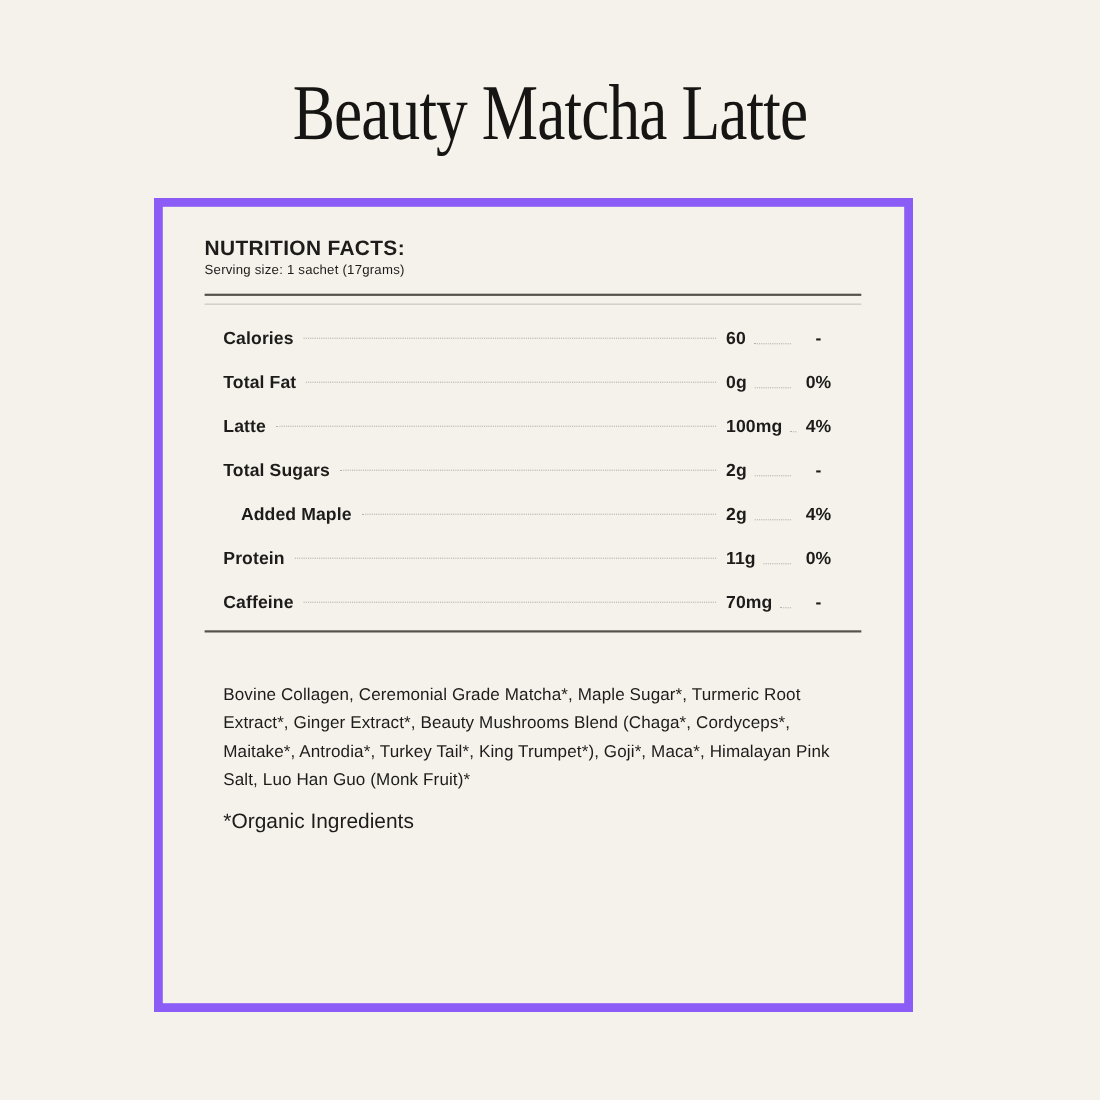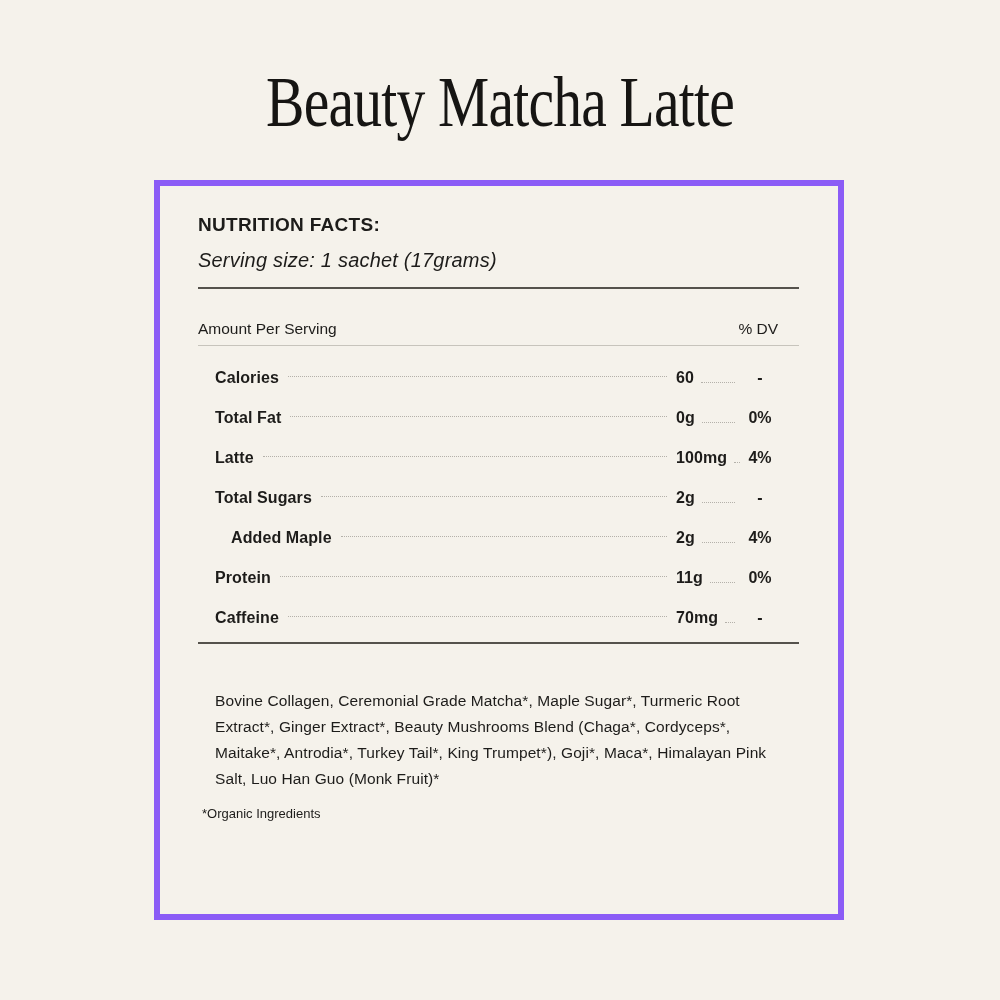--- a/index.html
+++ b/index.html
@@ -30,39 +30,37 @@
     letter-spacing: -1px;
     transform: scaleX(0.80);
     transform-origin: 50% 50%;
     color: #161513;
     white-space: nowrap;
   }
 
   
   .panel {
     position: absolute;
-    left: 154px;
+    left: 140px;
     top: 180px;
     width: 690px;
     height: 740px;
     box-sizing: border-box;
-    border: 6px solid #8b5cf6;
+    border: 8px solid #8b5cf6;
     padding: 28px 39px 0 38px;
   }
 
   .section-heading {
     font-size: 19px;
     font-weight: 700;
     letter-spacing: 0.3px;
     margin: 0;
   }
   .serving {
-    font-size: 20px;
-    font-style: italic;
-    margin-top: 13px;
+    font-size: 12px;
     letter-spacing: 0.2px;
   }
   .rule-dark {
     border: none;
     border-top: 2px solid #55524c;
     margin: 15px 0 0 0;
   }
   .rule-light {
     border: none;
     border-top: 1px solid #c7c4bc;
@@ -120,41 +118,37 @@
   .rule-dark.ing { margin-top: 16px; }
 
   .ingredients-text {
     margin: 44px 0 0 17px;
     width: 552px;
     font-size: 15.5px;
     line-height: 26px;
     letter-spacing: 0.1px;
   }
   .footnote {
-    margin: 14px 0 0 4px;
-    font-size: 13px;
+    margin: 14px 0 0 17px;
+    font-size: 19px;
   }
 </style>
 </head>
 <body>
 
 <div class="title">Beauty Matcha Latte</div>
 
 <div class="panel">
 
   <h2 class="section-heading">NUTRITION FACTS:</h2>
 
   <div class="serving">Serving size: 1 sachet (17grams)</div>
 
   <hr class="rule-dark">
 
-  <div class="table-header">
-    <span>Amount Per Serving</span>
-    <span>% DV</span>
-  </div>
 
   <hr class="rule-light">
 
   <div class="rows">
       <div class="nrow">
     <span class="label">Calories</span>
     <span class="leader"></span>
     <span class="valwrap">
       <span class="value">60</span>
       <span class="leader2"></span>

